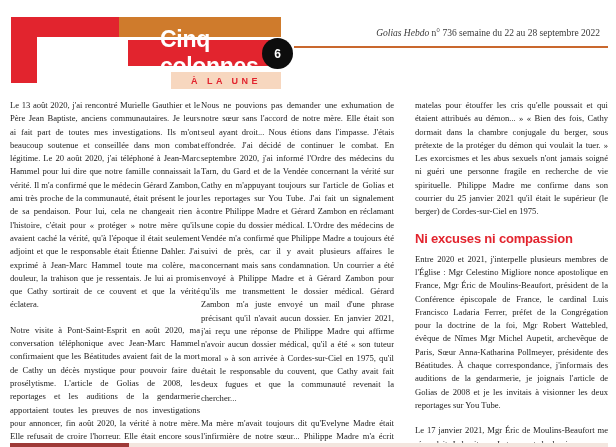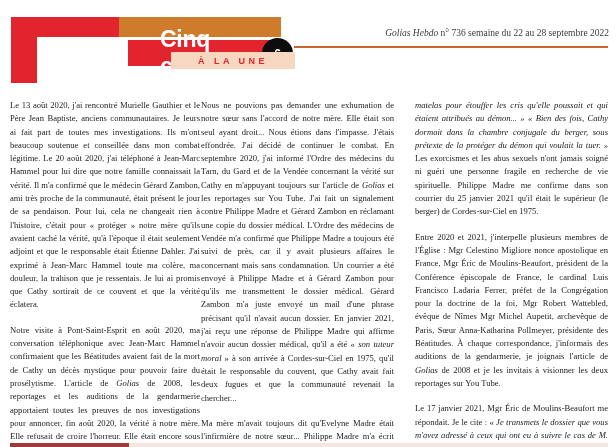--- a/index.html
+++ b/index.html
@@ -12,36 +12,36 @@
   .corner-side  {position:absolute;left:11px; top:37px;width:26px; height:46px;background:#e2242e;}
   .orange-bar   {position:absolute;left:119px;top:17px;width:162px;height:20px;background:#cf7b2c;}
   .section-band {position:absolute;left:128px;top:40px;width:149px;height:26px;background:#e2242e;
                  display:flex;align-items:center;justify-content:center;}
   .section-band span{
     font-family:"Liberation Sans", sans-serif;font-weight:bold;font-size:23px;
     color:#ffffff;letter-spacing:-0.3px;padding-right:10px;margin-left:32px;}
   .page-circle  {position:absolute;left:262px;top:38px;width:31px;height:31px;border-radius:50%;
                  background:#0d0d0d;display:flex;align-items:center;justify-content:center;}
   .page-circle span{font-family:"Liberation Sans", sans-serif;font-weight:bold;font-size:12px;color:#ffffff;}
-  .rubric-band  {position:absolute;left:171px;top:52px;width:124px;height:17px;background:#f7d7bf;
+  .rubric-band  {position:absolute;left:171px;top:72px;width:110px;height:17px;background:#f7d7bf;
                  display:flex;align-items:center;justify-content:center;text-align:right;}
   .rubric-band span{font-family:"Liberation Sans", sans-serif;font-size:9px;font-weight:bold;
                  color:#e2242e;letter-spacing:3.5px;}
-  .masthead     {position:absolute;right:7px;top:28px;font-size:9.5px;color:#3a3a3a;
+  .masthead     {position:absolute;right:16px;top:28px;font-size:9.5px;color:#3a3a3a;
                  font-family:"Liberation Serif", serif;white-space:nowrap;}
   .masthead .it {font-style:italic;}
   .head-rule    {position:absolute;left:294px;top:46px;width:314px;height:2px;background:#c9682e;}
   
   .col{position:absolute;top:99px;width:190px;text-align:justify;
        font-size:8.6px;line-height:13.3px;height:344px;overflow:hidden;}
   .col-1{left:10px;}
   .col-2{left:201px;width:193px;}
   .col-3{left:415px;width:193px;}
   .col p{margin:0 0 12px 0;}
-  .it{font-style:italic;}
+  .it{}
   .red-heading{font-family:"Liberation Sans", sans-serif;font-weight:bold;color:#e2242e;
        font-size:13px;letter-spacing:-0.2px;text-align:left;margin:3px 0 7px 0;line-height:15px;}
   
   .footer-dark {position:absolute;left:10px; top:443px;width:119px;height:4px;background:#9e3a38;}
   .footer-light{position:absolute;left:129px;top:443px;width:479px;height:4px;background:#f3e6df;}
 </style>
 </head>
 <body>
 
 <div class="corner-top"></div>
@@ -70,18 +70,19 @@
   <p>Notre visite à Pont-Saint-Esprit en août 2020, ma conversation téléphonique avec Jean-Marc Hammel confirmaient que les Béatitudes avaient fait de la mort de Cathy un décès mystique pour pouvoir faire du prosélytisme. L'article de <span class="it">Golias</span> de 2008, les reportages et les auditions de la gendarmerie apportaient toutes les preuves de nos investigations pour annoncer, fin août 2020, la vérité à notre mère. Elle refusait de croire l'horreur. Elle était encore sous l'emprise des Béatitudes.</p>
 </div>
 
 <div class="col col-2">
   <p>Nous ne pouvions pas demander une exhumation de notre sœur sans l'accord de notre mère. Elle était son seul ayant droit... Nous étions dans l'impasse. J'étais effondrée. J'ai décidé de continuer le combat. En septembre 2020, j'ai informé l'Ordre des médecins du Tarn, du Gard et de la Vendée concernant la vérité sur Cathy en m'appuyant toujours sur l'article de <span class="it">Golias</span> et les reportages sur You Tube. J'ai fait un signalement contre Philippe Madre et Gérard Zambon en réclamant une copie du dossier médical. L'Ordre des médecins de Vendée m'a confirmé que Philippe Madre a toujours été suivi de près, car il y avait plusieurs affaires le concernant mais sans condamnation. Un courrier a été envoyé à Philippe Madre et à Gérard Zambon pour qu'ils me transmettent le dossier médical. Gérard Zambon m'a juste envoyé un mail d'une phrase précisant qu'il n'avait aucun dossier. En janvier 2021, j'ai reçu une réponse de Philippe Madre qui affirme n'avoir aucun dossier médical, qu'il a été « <span class="it">son tuteur moral</span> » à son arrivée à Cordes-sur-Ciel en 1975, qu'il était le responsable du couvent, que Cathy avait fait deux fugues et que la communauté revenait la chercher...</p>
   <p>Ma mère m'avait toujours dit qu'Evelyne Madre était l'infirmière de notre sœur... Philippe Madre m'a écrit que sa femme n'avait jamais été infirmière. Elle a une formation d'aide-comptable. Qu'avaient-ils donc tous à cacher pour vouloir la garder après chacune de ses fugues ? Je reprends le témoignage dans l'article de Golias en 2008 : « </p>
 </div>
 
 <div class="col col-3">
   <p><span class="it">matelas pour étouffer les cris qu'elle poussait et qui étaient attribués au démon... » « Bien des fois, Cathy dormait dans la chambre conjugale du berger, sous prétexte de la protéger du démon qui voulait la tuer. »</span> Les exorcismes et les abus sexuels n'ont jamais soigné ni guéri une personne fragile en recherche de vie spirituelle. Philippe Madre me confirme dans son courrier du 25 janvier 2021 qu'il était le supérieur (le berger) de Cordes-sur-Ciel en 1975.</p>
+  <h2 class="red-heading">Ni excuses ni compassion</h2>
   <p>Entre 2020 et 2021, j'interpelle plusieurs membres de l'Église : Mgr Celestino Migliore nonce apostolique en France, Mgr Éric de Moulins-Beaufort, président de la Conférence épiscopale de France, le cardinal Luis Francisco Ladaria Ferrer, préfet de la Congrégation pour la doctrine de la foi, Mgr Robert Wattebled, évêque de Nîmes Mgr Michel Aupetit, archevêque de Paris, Sœur Anna-Katharina Pollmeyer, présidente des Béatitudes. À chaque correspondance, j'informais des auditions de la gendarmerie, je joignais l'article de <span class="it">Golias</span> de 2008 et je les invitais à visionner les deux reportages sur You Tube.</p>
   <p>Le 17 janvier 2021, Mgr Éric de Moulins-Beaufort me répondait. Je le cite : « <span class="it">Je transmets le dossier que vous m'avez adressé à ceux qui ont eu à suivre le cas de M. Croissant et le dossier de la communauté des Béatitudes (...) Bien du mal a été commis par M. Croissant et quelques autres. Il est nécessaire</span></p>
 </div>
 
 <div class="footer-dark"></div>
 <div class="footer-light"></div>
 
 </body></html>

